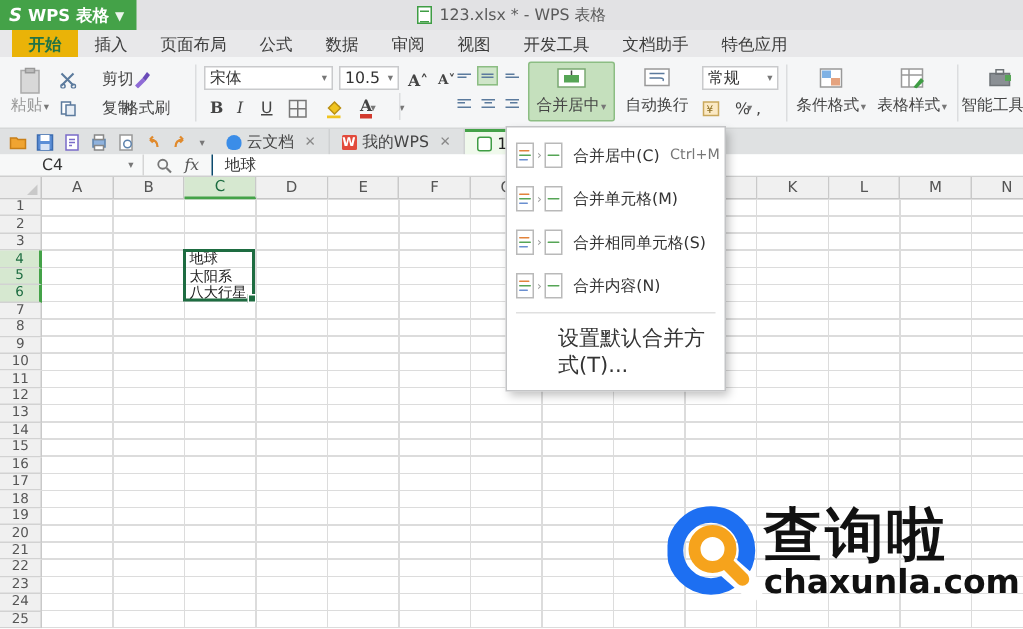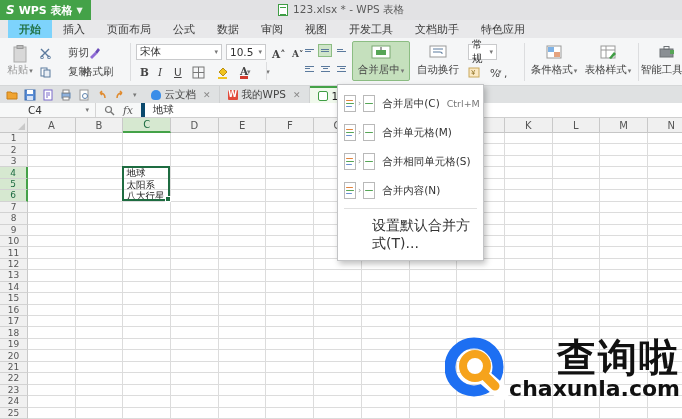--- a/index.html
+++ b/index.html
@@ -12,21 +12,21 @@
   .app-btn { position:absolute; left:0; top:0; height:20px; padding:0 8px 0 6px; background:#44a248; color:#fff; display:flex; align-items:center; gap:4px; font-size:11px; font-weight:bold; cursor:pointer; }
   .app-btn .slogo { font-size:12px; font-weight:bold; font-style:italic; }
   .app-btn .caret { font-size:8px; opacity:.9; }
   .doc-title { position:absolute; left:0; right:0; top:0; height:20px; display:flex; align-items:center; justify-content:center; gap:5px; color:#5a5a5a; font-size:10.5px; pointer-events:none; }
   .sheet-ico { width:10px; height:12px; background:#fff; border:1px solid #3f9d44; position:relative; display:inline-block; }
   .sheet-ico::after { content:""; position:absolute; left:1px; top:2px; width:6px; height:6px; border-top:1px solid #3f9d44; border-bottom:1px solid #3f9d44; }
 
   
   .menubar { position:absolute; left:0; top:20px; width:682px; height:18px; background:#e8e8ea; display:flex; align-items:stretch; padding-left:8px; }
   .mtab { padding:0 11px; display:flex; align-items:center; font-size:11px; color:#3c3c3c; cursor:pointer; }
-  .mtab.active { background:#7dd3fc; color:#217346; font-weight:bold; }
+  .mtab.active { background:#eab308; color:#217346; font-weight:bold; }
 
   
   .ribbon { position:absolute; left:0; top:38px; width:682px; height:48px; background:#f5f6f7; border-bottom:1px solid #d5d7d8; }
   .rsep { position:absolute; top:5px; height:38px; width:1px; background:#dcdddf; }
   .rlabel { font-size:10.5px; color:#444; white-space:nowrap; }
   .dim { color:#9a9a9a; }
   .car { font-size:7px; color:#777; margin-left:1px; }
   .bigbtn { position:absolute; display:flex; flex-direction:column; align-items:center; justify-content:space-between; padding:3px 2px; height:40px; top:3px; border:1px solid transparent; border-radius:2px; cursor:pointer; }
   .bigbtn.hl { background:#c5e0bd; border-color:#8cbd83; }
   .smbtn { position:absolute; display:flex; align-items:center; gap:17px; height:16px; cursor:pointer; }
@@ -46,21 +46,21 @@
   .doctab.active { background:#f0f9ec; border-top:2px solid #44a248; color:#222; }
   .doctab .x { color:#888; font-size:9px; margin-left:3px; cursor:pointer; }
   .ticn { width:10px; height:10px; border-radius:2px; display:inline-block; }
   .ticn.cloud { background:#3b8de8; border-radius:50% 50% 40% 40%; }
   .ticn.wps { background:#e24a3b; color:#fff; font-size:8px; font-weight:bold; text-align:center; line-height:10px; border-radius:1px; }
   .ticn.sheet { background:#fff; border:1px solid #3f9d44; }
 
   
   .fbar { position:absolute; left:0; top:103px; width:682px; height:15px; background:#f7f8f8; border-bottom:1px solid #cfcfcf; display:flex; align-items:stretch; font-size:10.5px; }
   .namebox { width:96px; display:flex; align-items:center; justify-content:space-between; padding:0 6px 0 28px; border-right:1px solid #d5d5d5; }
-  .fxzone { display:flex; align-items:center; gap:8px; padding:0 8px; border-right:4px solid #0c4a6e; }
+  .fxzone { display:flex; align-items:center; gap:8px; padding:0 8px; border-right:1px solid #0c4a6e; }
   .fx { font-style:italic; font-family:"DejaVu Serif",serif; color:#555; }
   .fcontent { flex:1; display:flex; align-items:center; padding-left:8px; background:#fff; }
 
   
   .grid { position:absolute; left:0; top:118px; width:682px; height:301px; background:#fff; overflow:hidden; }
   .colhdr { position:absolute; left:0; top:0; height:15px; width:700px; display:flex; }
   .corner { width:28px; height:15px; background:#ececec; border-right:1px solid #c6c6c6; border-bottom:1px solid #c6c6c6; position:relative; }
   .corner::after { content:""; position:absolute; right:2px; bottom:2px; border-left:7px solid transparent; border-bottom:7px solid #c9c9c9; }
   .ch { width:47.7px; height:15px; background:#f0f0f0; border-right:1px solid #c9c9c9; border-bottom:1px solid #c6c6c6; font-size:10px; color:#555; display:flex; align-items:center; justify-content:center; cursor:pointer; }
   .ch.sel { background:#d6e8d0; border-bottom:2px solid #44a248; color:#1d6c41; }
@@ -85,21 +85,21 @@
   .mbx { width:12px; height:17px; border:1px solid #b9b9b9; display:flex; flex-direction:column; justify-content:center; gap:1.5px; padding:1px; background:#fff; }
   .mbx i { display:block; height:1.5px; border-radius:1px; }
   .mbx .r { background:#e2833c; width:7px; }
   .mbx .g { background:#56a556; width:8px; }
   .mbx .b { background:#6a8fd0; width:6px; }
   .pair .gt { font-size:8px; color:#999; }
   .msep { height:1px; background:#e0e0e0; margin:3px 6px; }
   .mfoot { padding:5px 8px 3px 34px; font-size:14px; color:#333; cursor:pointer; }
 
   
-  .wm { position:absolute; right:2px; bottom:18px; display:flex; align-items:center; gap:0; z-index:20;text-align:right; }
+  .wm { position:absolute; right:2px; bottom:18px; display:flex; align-items:center; gap:0; z-index:20; }
   .wm-txt { display:flex; flex-direction:column; line-height:1; }
   .wm-cn { font-size:39px; font-weight:bold; color:#111; letter-spacing:2px; }
   .wm-en { font-size:22px; font-weight:bold; color:#111; margin-top:1px; }
 </style>
 </head>
 <body>
 
 <div class="app">
 
   <div class="titlebar">
@@ -243,21 +243,21 @@
       <span class="rlabel"><span>合并居中</span><span class="car">▾</span></span>
     </div>
     <div class="bigbtn" style="left:412px; width:52px;">
       <svg width="18" height="13" viewBox="0 0 18 13">
           <rect x="1" y="1" width="16" height="11" fill="#fff" stroke="#999"></rect>
           <path d="M4 4 H14 M4 7 H11 M11 7 Q14 7 13 9" stroke="#5b7a9d" fill="none"></path>
         </svg>
       <span class="rlabel">自动换行</span>
     </div>
 
-    <div class="combo" style="left:468px; top:6px; width:29px;">
+    <div class="combo" style="left:468px; top:6px; width:51px;">
       <span>常规</span>
         <span class="car">▾</span>
     </div>
     <div class="smbtn" style="left:468px; top:26px;">
       <svg width="12" height="12" viewBox="0 0 12 12">
           <rect x="1" y="2" width="10" height="9" fill="#fbe9c4" stroke="#c9a85c"></rect>
           <text x="3" y="9" font-size="7" fill="#8a6d1f">¥</text>
         </svg>
         <span class="car">▾</span>
     </div>

